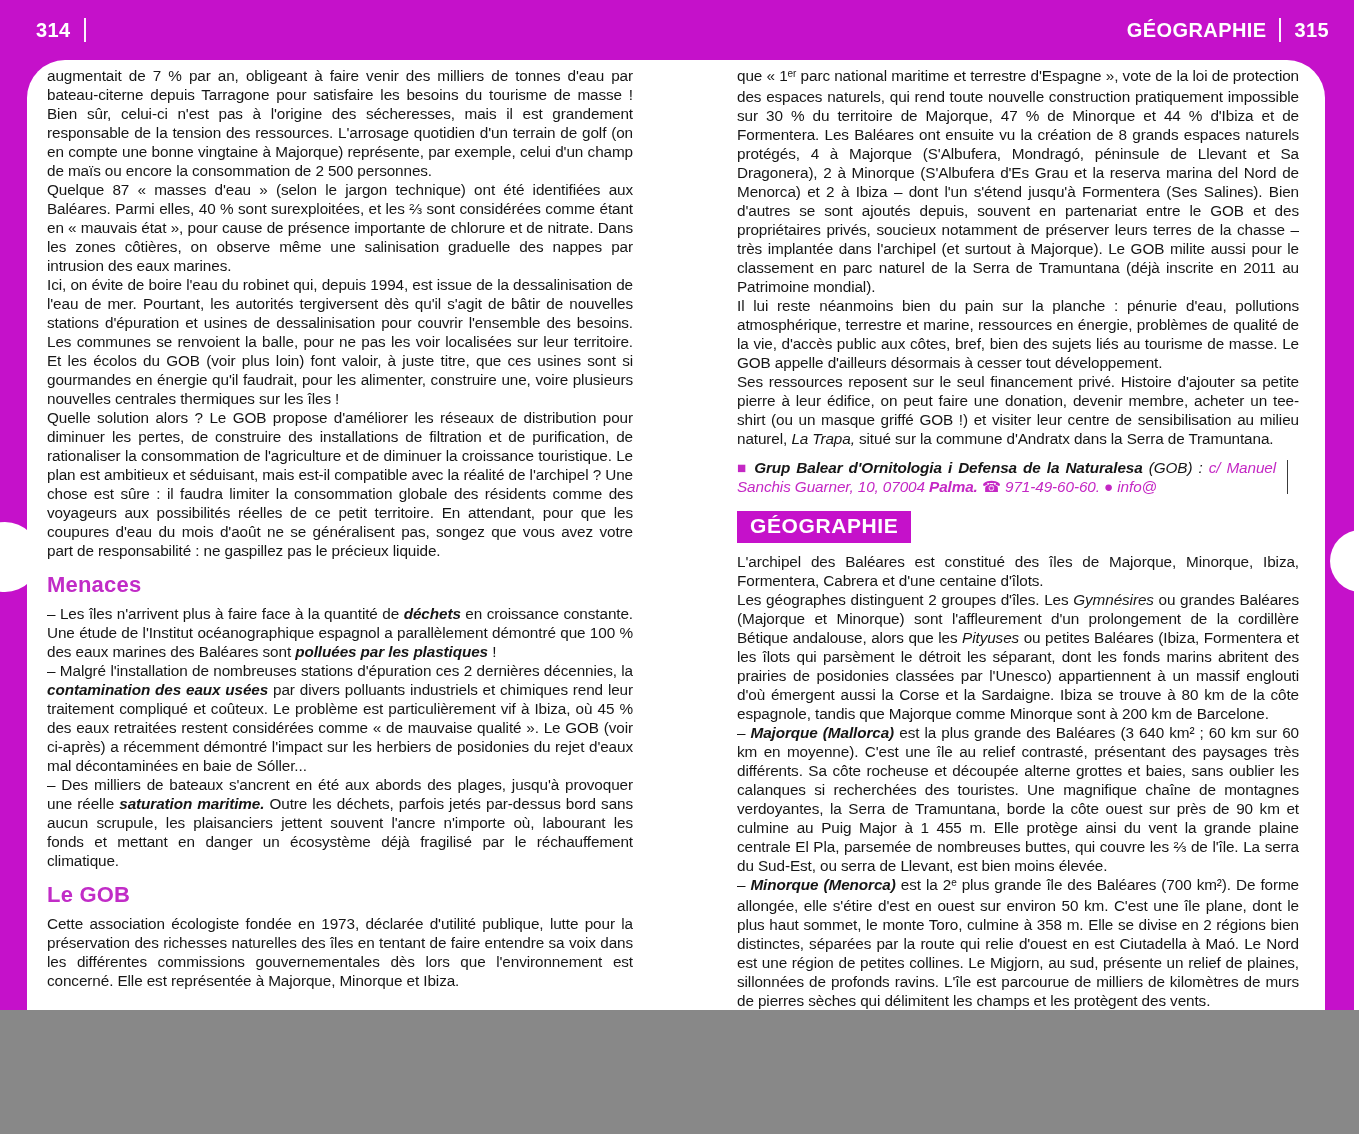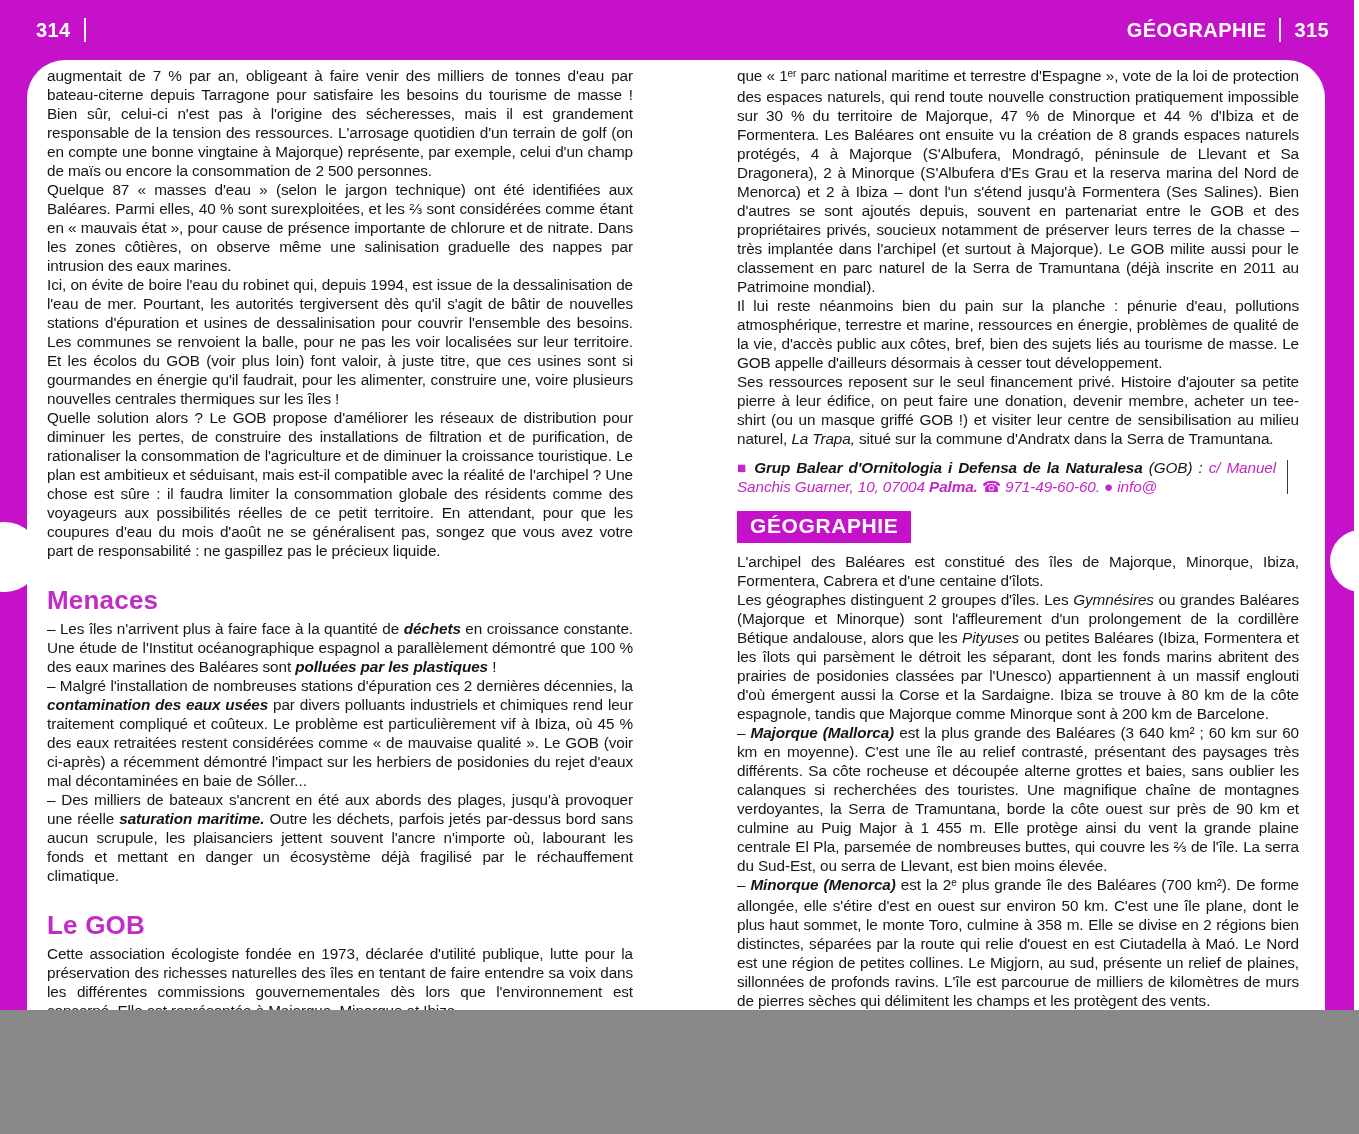--- a/index.html
+++ b/index.html
@@ -40,21 +40,21 @@
   
   .col{
     position:absolute;top:66px;
     color:#161616;font-size:15.3px;line-height:19px;
     letter-spacing:-.1px;
   }
   .col-left{left:47px;width:586px;}
   .col-right{left:737px;width:562px;}
   .para{margin:0;text-align:justify;}
   h2.sec{
-    margin:27px 0 6px;font-size:26px;line-height:26px;font-weight:700;
+    margin:12px 0 6px;font-size:22px;line-height:26px;font-weight:700;
     color:var(--mag-heading,#C12CC7);letter-spacing:.2px;
   }
   .banner-wrap{margin:15px 0 9px;}
   .banner{
     display:inline-block;background:var(--mag,#C511CA);color:#fff;
     font-weight:700;font-size:21px;line-height:24px;letter-spacing:.6px;
     padding:3px 13px 5px;
   }
   .addr{display:flex;margin:10px 0 5px;justify-content:flex-end;}
   .addr-col{flex:1;text-align:justify;}

